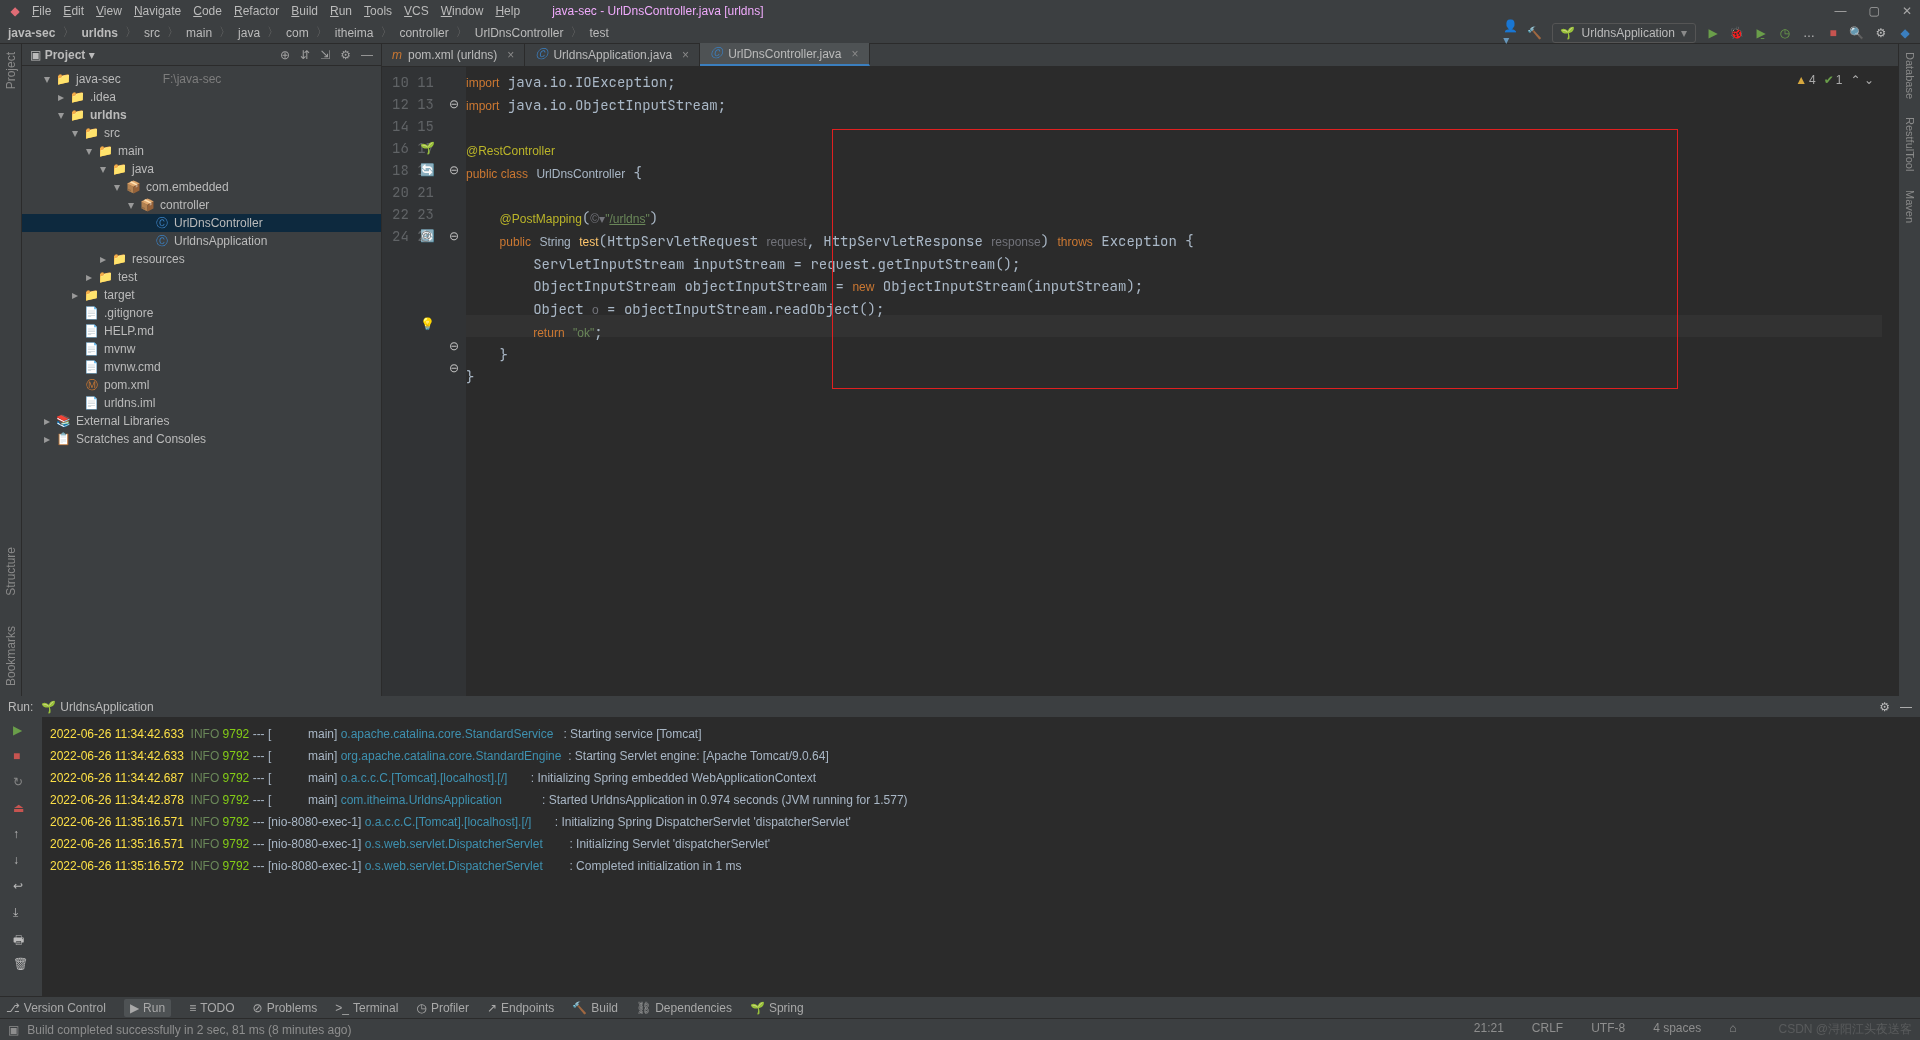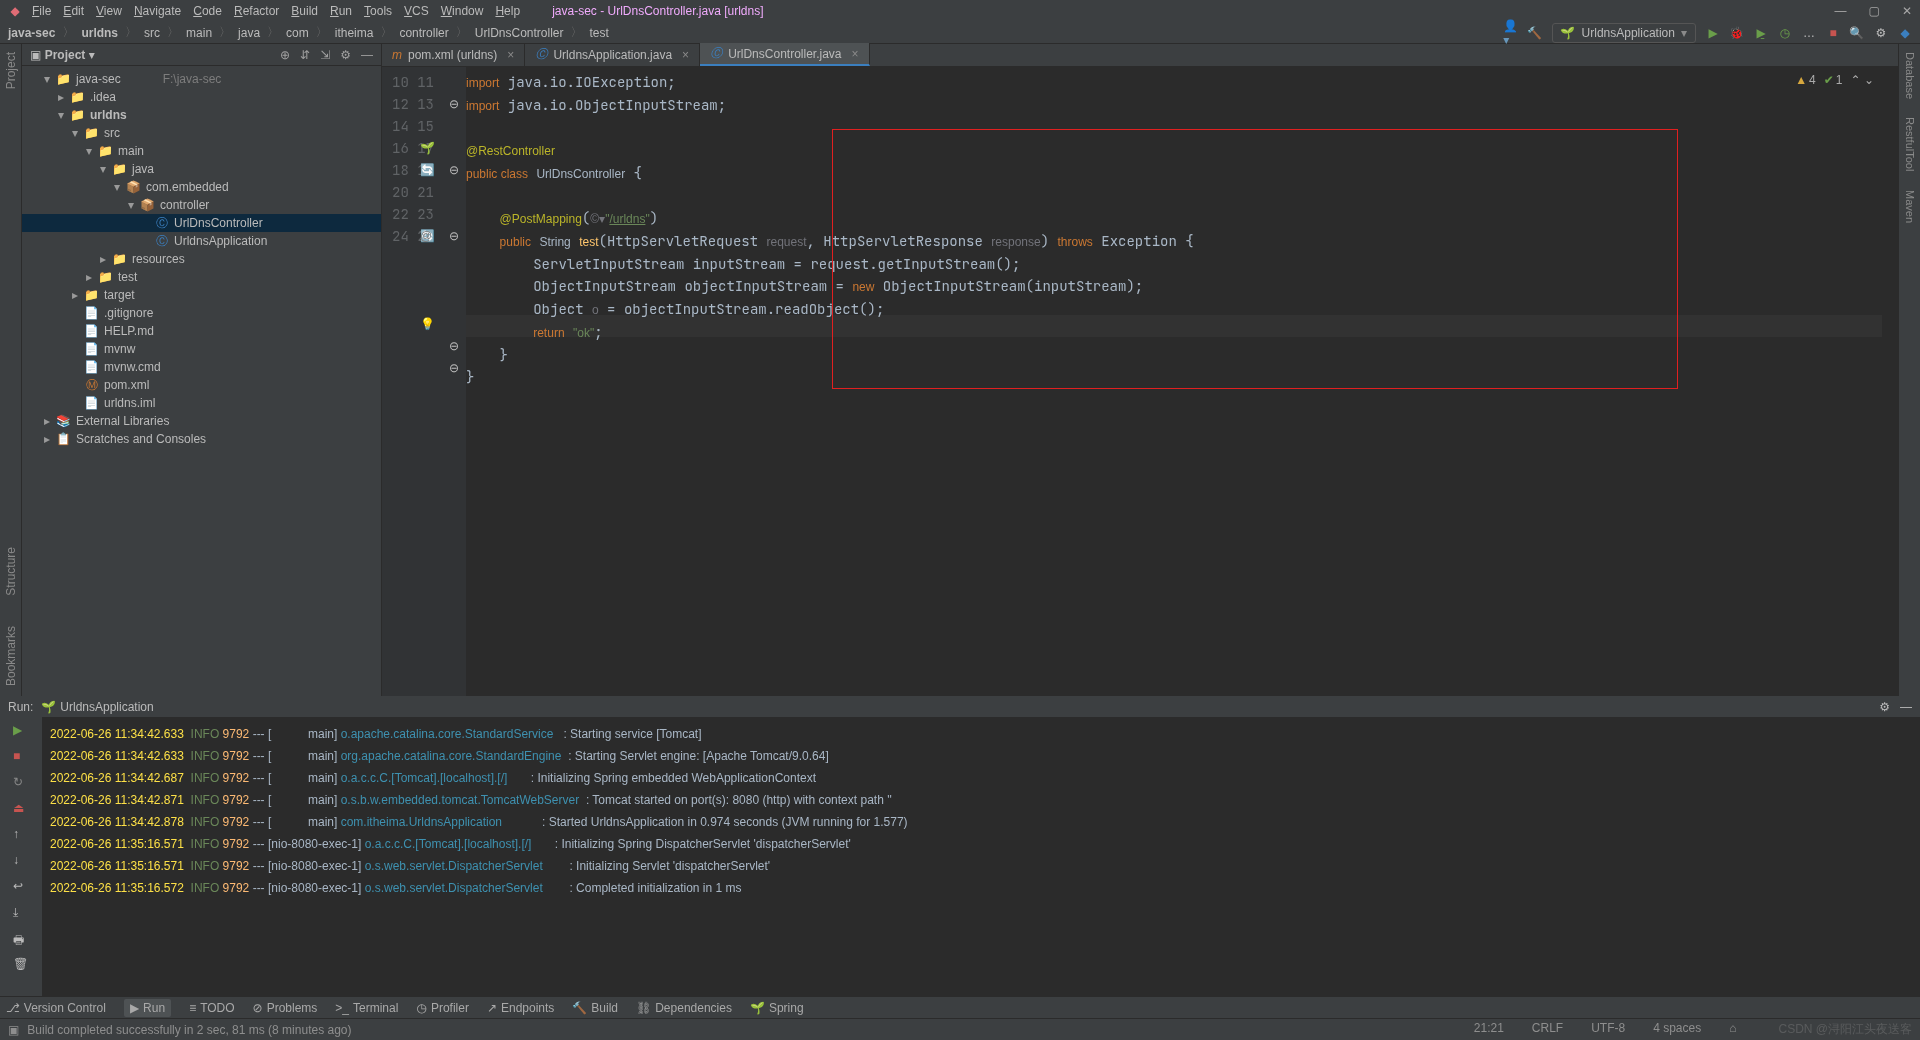--- a/index.html
+++ b/index.html
@@ -1,19 +1,19 @@
 <!DOCTYPE html>
 <html><head>
 <meta charset="utf-8">
 <style>
 *{margin:0;padding:0;box-sizing:border-box;font-family:"Segoe UI",sans-serif;font-size:12px;user-select:none}
 body{background:#2b2b2b;color:#bbbbbb;width:1920px;height:1040px;overflow:hidden;display:flex;flex-direction:column}
 
 .kw{color:#cc7832}.type{color:#a9b7c6}.str{color:#6a8759}.ann{color:#bbb529}.meth{color:#ffc66d}
-.param{color:#72737a}.log-info{color:#6a8759}.log-pid{color:#fdba74}.log-class{color:#3e91b0}.log-time{color:#fde047}
+.param{color:#72737a}.log-info{color:#6a8759}.log-pid{color:#84cc16}.log-class{color:#3e91b0}.log-time{color:#fde047}
 
 #titlebar{height:22px;background:#3c3f41;display:flex;align-items:center;padding:0 8px;color:#bbb}
 #titlebar .menus span{margin-right:12px;cursor:default}
 #titlebar .menus span u{text-decoration:underline}
 #titlebar .title{margin-left:20px;color:#f0abfc}
 #titlebar .winctl{margin-left:auto;display:flex;gap:22px;color:#a7a7a7}
 
 #navbar{height:22px;background:#3c3f41;border-bottom:1px solid #2b2b2b;display:flex;align-items:center;padding:0 8px}
 #navbar .crumb{display:flex;align-items:center;gap:4px}
 #navbar .crumb span.sep{color:#6d6d6d;margin:0 3px}
@@ -367,21 +367,20 @@
       <span class="tb">↓</span>
       <span class="tb">↩</span>
       <span class="tb">⤓</span>
       <span class="tb">🖶</span>
       <span class="tb">🗑</span>
     </div>
     <div id="console">
         <div class="row"><span class="log-time">2022-06-26 11:34:42.633</span>  <span class="log-info">INFO</span> <span class="log-pid">9792</span> --- [           main] <span class="log-class">o.apache.catalina.core.StandardService  </span> : Starting service [Tomcat]</div>
         <div class="row"><span class="log-time">2022-06-26 11:34:42.633</span>  <span class="log-info">INFO</span> <span class="log-pid">9792</span> --- [           main] <span class="log-class">org.apache.catalina.core.StandardEngine </span> : Starting Servlet engine: [Apache Tomcat/9.0.64]</div>
         <div class="row"><span class="log-time">2022-06-26 11:34:42.687</span>  <span class="log-info">INFO</span> <span class="log-pid">9792</span> --- [           main] <span class="log-class">o.a.c.c.C.[Tomcat].[localhost].[/]      </span> : Initializing Spring embedded WebApplicationContext</div>
-        <div class="row"><span class="log-time">2022-06-26 11:34:42.871</span>  <span class="log-info">INFO</span> <span class="log-pid">9792</span> --- [           main] <span class="log-class">o.s.b.w.embedded.tomcat.TomcatWebServer </span> : Tomcat started on port(s): 8080 (http) with context path ''</div>
         <div class="row"><span class="log-time">2022-06-26 11:34:42.878</span>  <span class="log-info">INFO</span> <span class="log-pid">9792</span> --- [           main] <span class="log-class">com.itheima.UrldnsApplication           </span> : Started UrldnsApplication in 0.974 seconds (JVM running for 1.577)</div>
         <div class="row"><span class="log-time">2022-06-26 11:35:16.571</span>  <span class="log-info">INFO</span> <span class="log-pid">9792</span> --- [nio-8080-exec-1] <span class="log-class">o.a.c.c.C.[Tomcat].[localhost].[/]      </span> : Initializing Spring DispatcherServlet 'dispatcherServlet'</div>
         <div class="row"><span class="log-time">2022-06-26 11:35:16.571</span>  <span class="log-info">INFO</span> <span class="log-pid">9792</span> --- [nio-8080-exec-1] <span class="log-class">o.s.web.servlet.DispatcherServlet       </span> : Initializing Servlet 'dispatcherServlet'</div>
         <div class="row"><span class="log-time">2022-06-26 11:35:16.572</span>  <span class="log-info">INFO</span> <span class="log-pid">9792</span> --- [nio-8080-exec-1] <span class="log-class">o.s.web.servlet.DispatcherServlet       </span> : Completed initialization in 1 ms</div>
       </div>
   </div>
 </div>
 
 <div id="toolstrip">
     <div class="tbtn">

